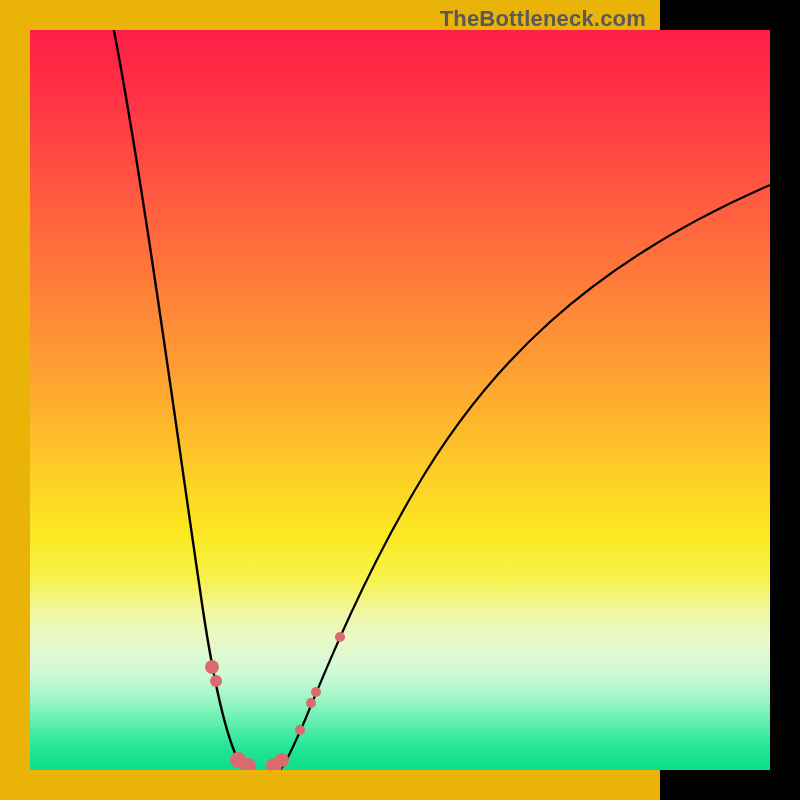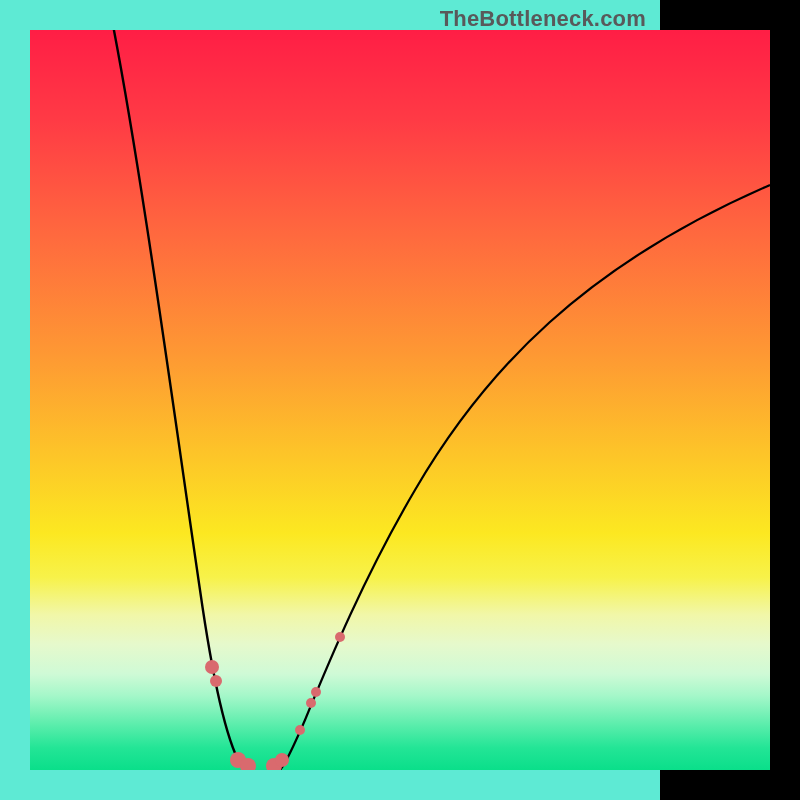--- a/index.html
+++ b/index.html
@@ -8,21 +8,21 @@
   background: #000;
   width: 800px;
   height: 800px;
   font-family: Arial, Helvetica, sans-serif;
   overflow: hidden;
 }
 .outer {
   width: 660px;
   height: 800px;
   position: relative;
-  background: #5eead4;
+  background: #eab308;
 }
 .watermark {
   position: absolute;
   top: 6px;
   right: 14px;
   color: #59595a;
   font-size: 22px;
   font-weight: 600;
   letter-spacing: 0.2px;
 }

